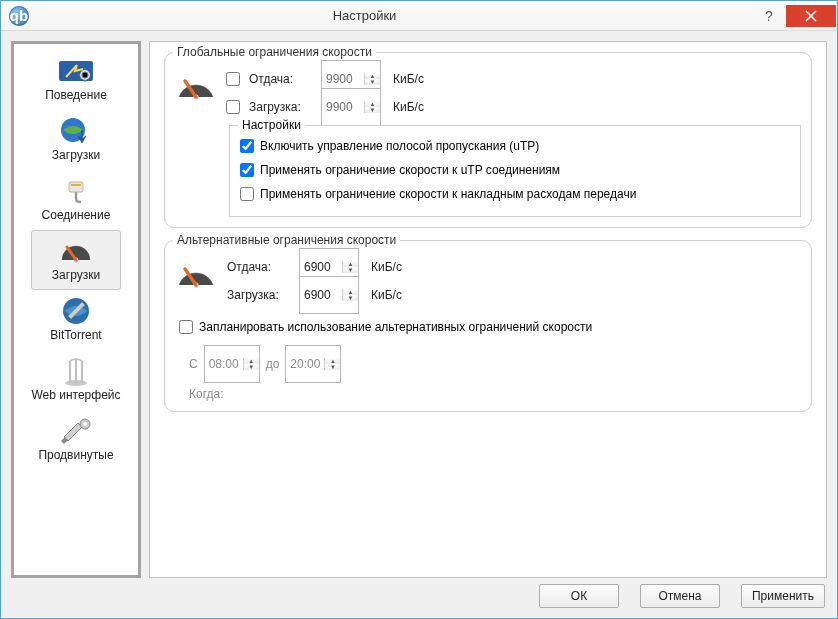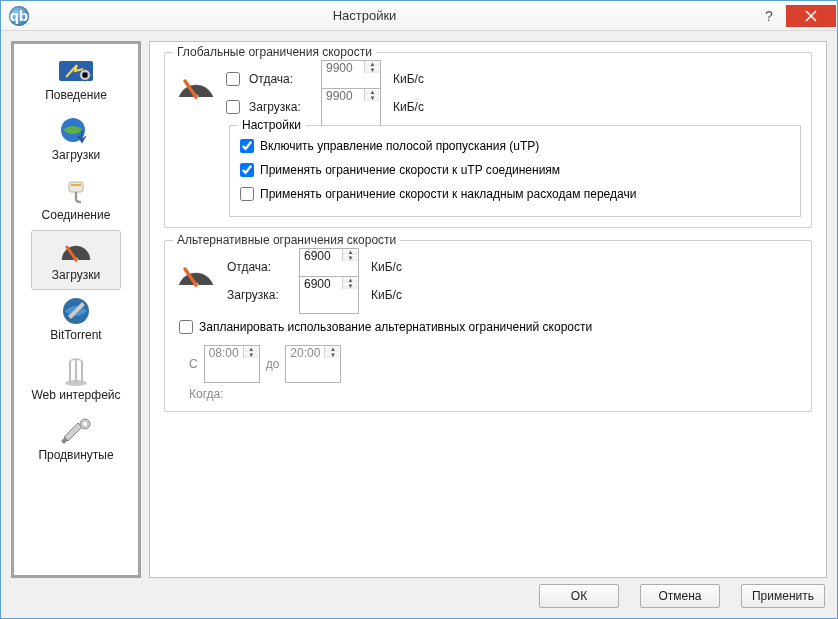--- a/index.html
+++ b/index.html
@@ -11,25 +11,25 @@
   .titlebar .btn-help { width: 34px; height: 22px; display: flex; align-items:center; justify-content:center; color:#555; font-size:14px; cursor:pointer; }
   .titlebar .btn-close { width: 50px; height: 22px; background: #d9402e; display:flex; align-items:center; justify-content:center; color:#fff; font-size:13px; cursor:pointer; margin-right:1px; }
   .body { flex: 1; padding: 10px; display:flex; flex-direction:column; gap:6px; }
   .main { flex:1; display:flex; gap:8px; }
   .sidebar { width: 130px; background:#fff; border:3px solid #a3a3a3; padding:6px 12px; overflow:auto; }
   .side-item { display:flex; flex-direction:column; align-items:center; padding:4px 2px 8px; cursor:pointer; }
   .side-item.selected { background:#f0f0f0; border:1px solid #c8c8c8; border-radius:3px; margin:0 5px; padding:3px 1px 7px; }
   .side-item .icon-slot { width:40px; height:34px; display:flex; align-items:center; justify-content:center; }
   .side-item .label { color:#222; text-align:center; }
   .content { flex:1; background:#fff; border:1px solid #c0c0c0; padding:10px 14px; overflow:auto; }
-  .groupbox { border:1px solid #cfcfcf; border-radius:2px; margin-bottom:12px; position:relative; padding:14px 10px 10px 10px; }
+  .groupbox { border:1px solid #cfcfcf; border-radius:10px; margin-bottom:12px; position:relative; padding:14px 10px 10px 10px; }
   .groupbox > .legend { position:absolute; top:-8px; left:8px; background:#fff; padding:0 4px; color:#333; }
   .gauge { width:42px; height:36px; margin-right:6px; }
   .field-label { width:66px; color:#222; }
-  .spin { display:inline-flex; align-items:flex-start; width:60px; height:38px; border:1px solid #b5b5b5; background:#fff; }
+  .spin { display:inline-flex; align-items:center; width:60px; height:38px; border:1px solid #b5b5b5; background:#fff; }
   .spin input { flex:1; width:38px; border:none; padding:0 4px; color:#6e6e6e; outline:none; }
   .spin .spinbtns { width:16px; display:flex; flex-direction:column; border-left:1px solid #d0d0d0; }
   .spin .spinbtns div { flex:1; display:flex; align-items:center; justify-content:center; font-size:6px; color:#555; cursor:pointer; background:linear-gradient(#fdfdfd,#ececec); }
   .unit { margin-left:6px; color:#222; }
   .check-row { display:flex; align-items:center; min-height:24px; gap:6px; }
   input[type=checkbox] { width:14px; height:14px; margin:0; }
   .sub-group { border:1px solid #cfcfcf; margin-left:54px; margin-top:6px; padding:8px 10px 10px; position:relative; }
   .sub-group > .legend { position:absolute; top:-8px; left:8px; background:#fff; padding:0 4px; }
   .schedule { margin-left:14px; color:#8a8a8a; display:flex; align-items:center; gap:6px; margin-top:6px; }
   .schedule .spin { width:56px; }

